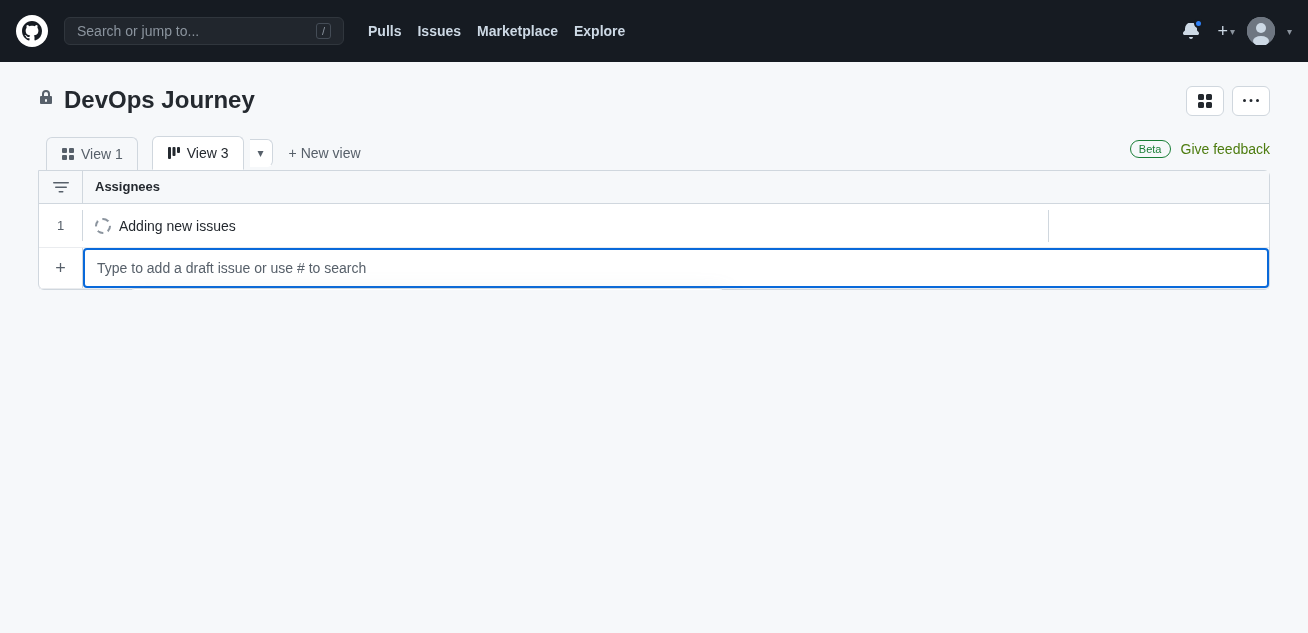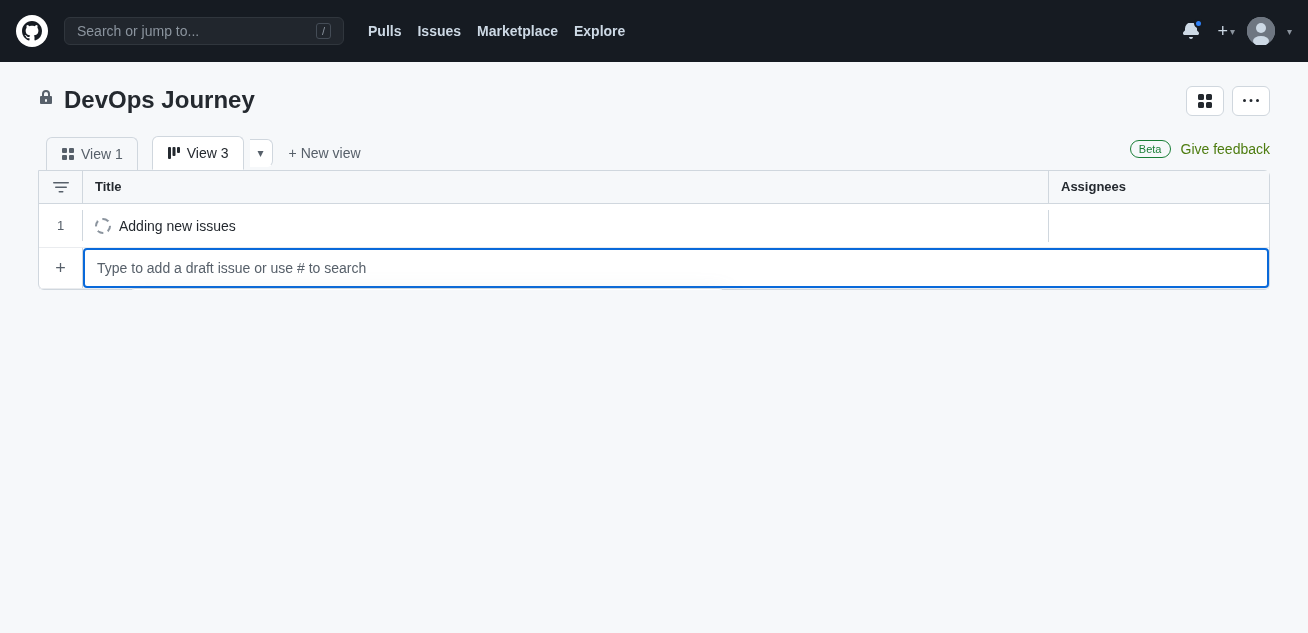--- a/index.html
+++ b/index.html
@@ -454,21 +454,20 @@
   </div>
 
   <div class="table-container">
 
     <div class="table-header">
       <div class="th-filter">
         <svg width="16" height="16" viewBox="0 0 16 16" fill="#57606a">
           <path d="M.75 3h14.5a.75.75 0 010 1.5H.75a.75.75 0 010-1.5zm2 4.5h10.5a.75.75 0 010 1.5H2.75a.75.75 0 010-1.5zm3.5 4.5h3.5a.75.75 0 010 1.5h-3.5a.75.75 0 010-1.5z"></path>
         </svg>
       </div>
-      <div class="th-title">Title</div>
       <div class="th-assignees">Assignees</div>
     </div>
 
     <div class="table-row">
       <div class="td-num">1</div>
       <div class="td-title">
         <span class="draft-icon"></span>
         <span>Adding new issues</span>
       </div>
       <div class="td-assignees"></div>

